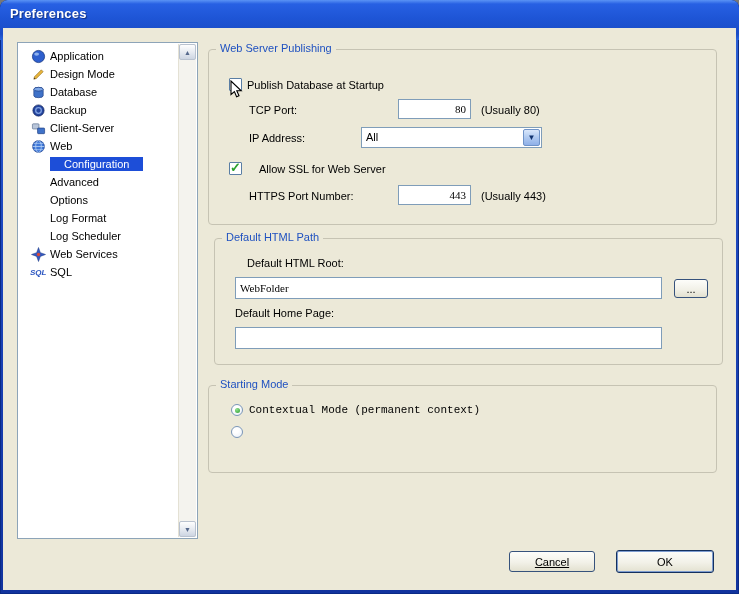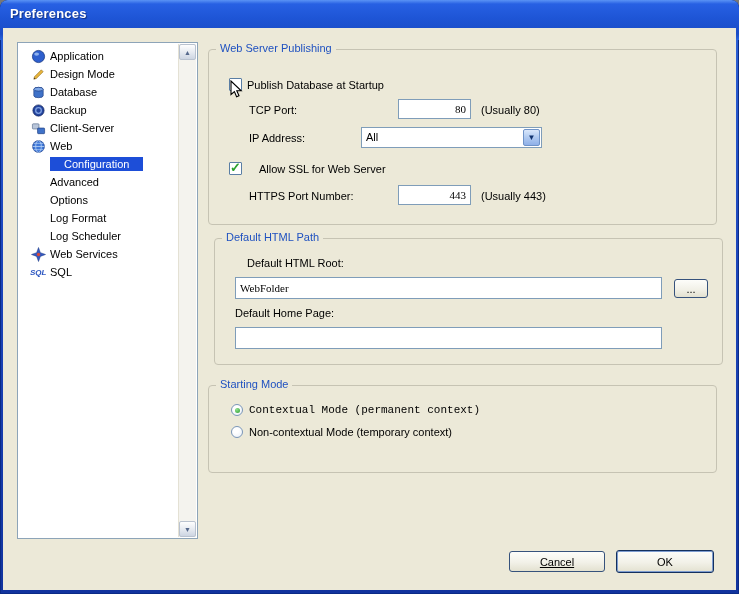--- a/index.html
+++ b/index.html
@@ -243,20 +243,19 @@
 
     <div class="group" style="left:205px;top:357px;width:509px;height:88px;">
       <div class="gtitle">Starting Mode</div>
 
       <div class="radio" style="left:22px;top:18px;">
           <span class="dot"></span>
         </div>
       <div class="lbl" style="left:40px;top:18px;font-family:Liberation Mono, monospace;">Contextual Mode (permanent context)</div>
 
       <div class="radio" style="left:22px;top:40px;"></div>
-      <div class="lbl" style="left:40px;top:40px;">Non-contextual Mode (temporary context)</div>
-    </div>
-
-    <div class="btn" style="left:506px;top:523px;width:96px;height:21px;text-decoration:underline;">Cancel</div>
+    </div>
+
+    <div class="btn" style="left:506px;top:523px;width:86px;height:21px;text-decoration:underline;">Cancel</div>
     <div class="btn btn-default" style="left:613px;top:522px;width:98px;height:23px;">OK</div>
 
   </div>
 </div>
 
 </body></html>

